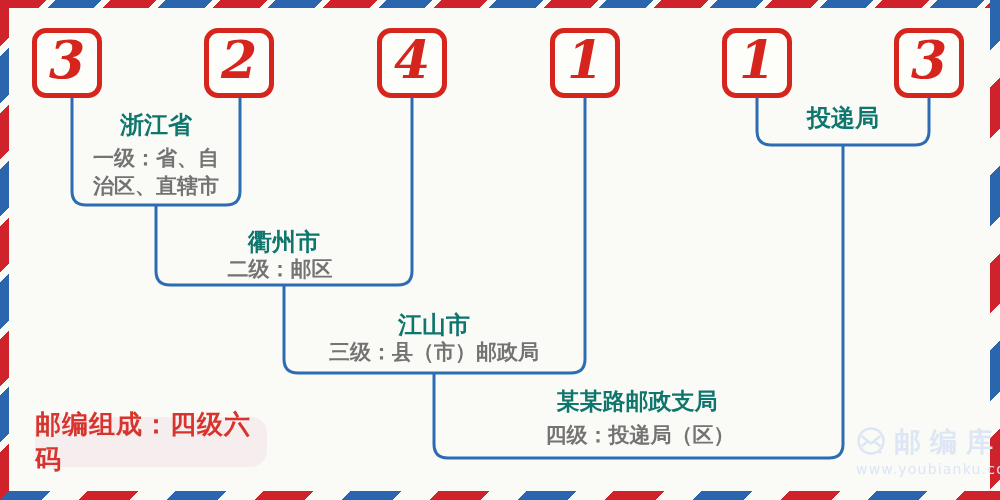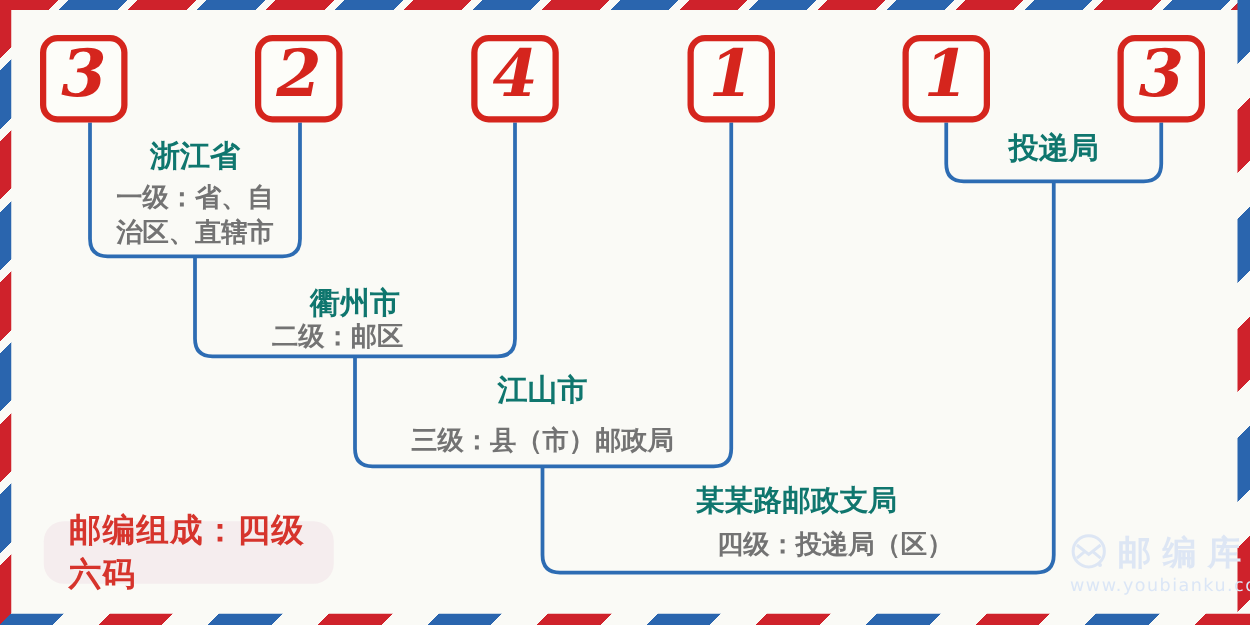--- a/index.html
+++ b/index.html
@@ -34,33 +34,33 @@
   .db4{left:550px;} .db5{left:722px;} .db6{left:894px;}
   
   .lbl{position:absolute;transform:translateX(-50%);white-space:nowrap;
        text-align:center;font-weight:bold;z-index:4;line-height:1.1;}
   .place{color:#0f766e;font-size:24px;}
   .desc{color:#737373;font-size:21px;}
   .l1-place{left:156px;top:112px;}
   .l1-desc1{left:156px;top:146px;}
   .l1-desc2{left:156px;top:174px;}
   .l2-place{left:284px;top:229px;}
-  .l2-desc {left:270px;top:257px;}
-  .l3-place{left:434px;top:299px;}
+  .l2-desc {left:280px;top:257px;}
+  .l3-place{left:434px;top:312px;}
   .l3-desc {left:434px;top:340px;text-align:center;}
   .l4-place{left:637px;top:388px;font-size:23px;}
-  .l4-desc {left:640px;top:423px;margin-left:28px;}
+  .l4-desc {left:640px;top:423px;}
   .l5-place{left:843px;top:105px;}
   
   .badge{
     position:absolute;left:35px;top:417px;width:232px;height:50px;z-index:4;
     background:#f5edee;border-radius:16px;
     display:flex;align-items:center;justify-content:center;
   }
-  .badge-text{color:#d6342c;font-size:26px;font-weight:bold;letter-spacing:1px;margin-left:20px;}
+  .badge-text{color:#d6342c;font-size:26px;font-weight:bold;letter-spacing:1px;}
   
   .watermark{position:absolute;left:856px;top:424px;z-index:4;color:#dde6f4;}
   .wm-row{display:flex;align-items:center;}
   .wm-icon{width:32px;height:32px;}
   .wm-brand{font-size:27px;font-weight:bold;letter-spacing:9px;margin-left:6px;color:#dde6f4;}
   .wm-url{font-size:14px;letter-spacing:1.2px;color:#dbe6f6;margin-top:1px;
           font-family:"DejaVu Sans", sans-serif;}
 </style>
 </head>
 <body>

